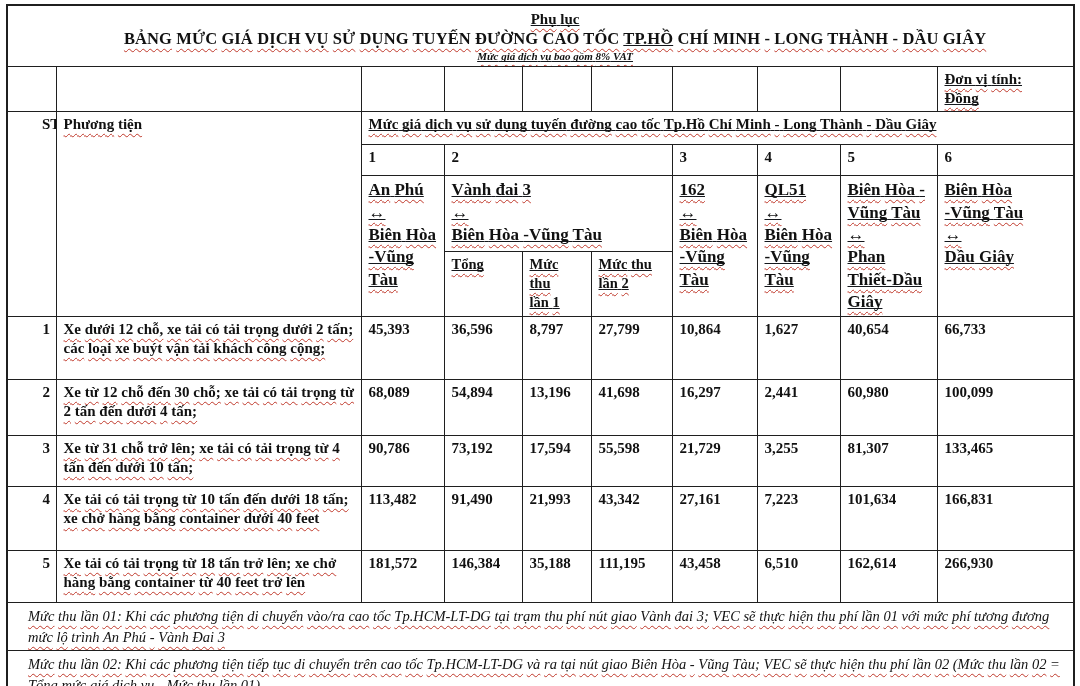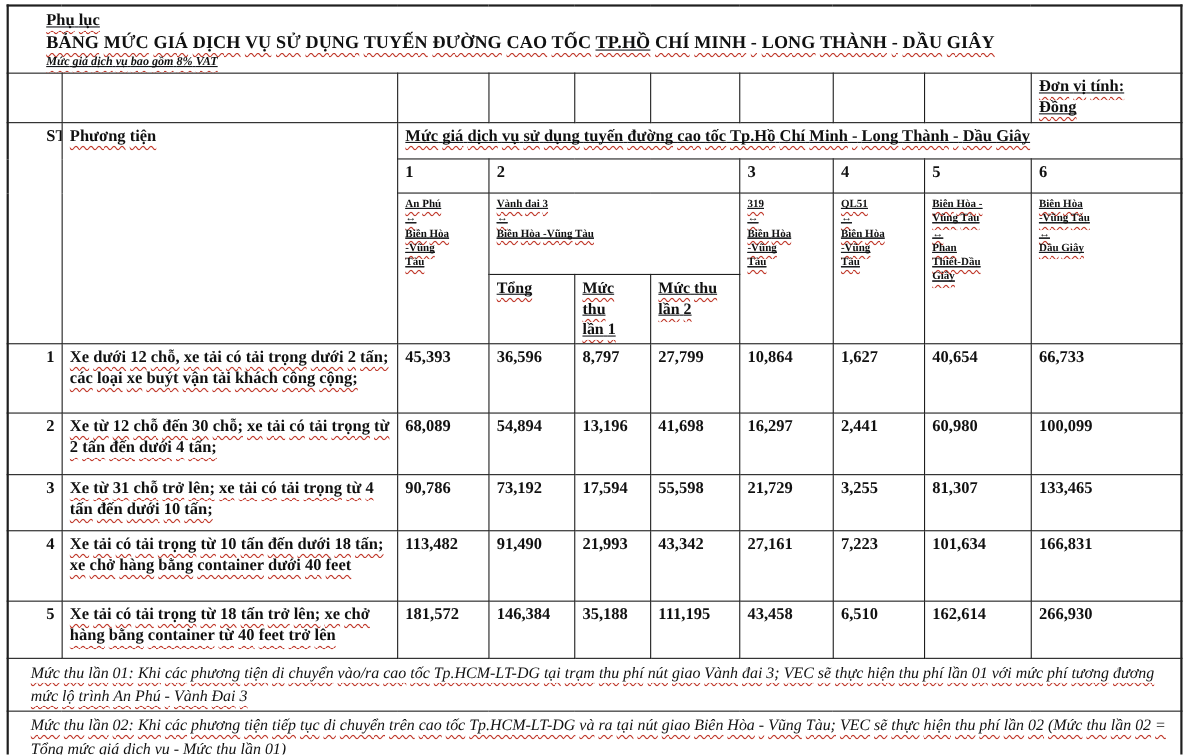--- a/index.html
+++ b/index.html
@@ -1,27 +1,27 @@
 <!DOCTYPE html>
 <html><head>
 <meta charset="utf-8">
 <style>
   html,body{margin:0;padding:0;background:#ffffff;}
   body{width:1080px;height:686px;overflow:hidden;font-family:"Liberation Serif",serif;color:#111;}
   table.toll{border-collapse:collapse;table-layout:fixed;margin:4px 5px 0 6px;width:1067px;border:2px solid #1f1f1f;}
   td{border:1.5px solid #1f1f1f;vertical-align:top;padding:3px 5px 2px 7px;font-weight:bold;font-size:15px;line-height:1.25;overflow:hidden;}
-  .center{padding-left:34px;}
+  .center{text-align:center;padding-left:34px;}
   .pre{white-space:pre-line;}
   .u{text-decoration:underline;text-decoration-color:#14171c;text-decoration-thickness:1.3px;}
   
   .wv{font-style:inherit;text-decoration:underline wavy #c0392b;text-decoration-thickness:1px;text-underline-offset:3.5px;text-decoration-skip-ink:none;}
   .title-l1{font-size:15px;}
   .title-l2{font-size:16.5px;letter-spacing:.1px;}
   .title-l3{font-size:11px;font-style:italic;margin-top:1px;}
-  .routecell{font-size:10px;line-height:1.32;text-decoration:underline;}
+  .routecell{font-size:17px;line-height:1.32;}
   .subhead{font-size:14.5px;line-height:1.3;}
   .vehicle{line-height:1.3;}
   .price{font-size:15px;}
   .footnote{font-weight:normal;font-style:italic;font-size:14.5px;line-height:1.45;padding-left:20px;}
   tr.t-title{height:54px;} tr.t-unit{height:45px;margin-left:31px;} tr.t-h1{height:33px;} tr.t-h2{height:31px;}
   tr.t-h3{height:74px;} tr.t-h4{height:61px;}
   tr.t-r1{height:63px;} tr.t-r2{height:56px;} tr.t-r3{height:51px;} tr.t-r4{height:64px;} tr.t-r5{height:52px;}
   tr.t-f1{height:44px;} tr.t-f2{height:52px;}
 </style>
 </head>
@@ -81,21 +81,21 @@
 
   <tr class="t-h3">
     <td rowspan="2" class="routecell pre"><span class="u"><span class="wavy pre"><i class="wv">An</i> <i class="wv">Phú</i>
 <i class="wv">↔</i>
 <i class="wv">Biên</i> <i class="wv">Hòa</i>
 <i class="wv">-Vũng</i>
 <i class="wv">Tàu</i></span></span></td>
     <td colspan="3" class="routecell pre"><span class="u"><span class="wavy pre"><i class="wv">Vành</i> <i class="wv">đai</i> <i class="wv">3</i>
 <i class="wv">↔</i>
 <i class="wv">Biên</i> <i class="wv">Hòa</i> <i class="wv">-Vũng</i> <i class="wv">Tàu</i></span></span></td>
-    <td rowspan="2" class="routecell pre"><span class="u"><span class="wavy pre"><i class="wv">319</i>
+    <td rowspan="2" class="routecell pre"><span class="u"><span class="wavy pre"><i class="wv">162</i>
 <i class="wv">↔</i>
 <i class="wv">Biên</i> <i class="wv">Hòa</i>
 <i class="wv">-Vũng</i>
 <i class="wv">Tàu</i></span></span></td>
     <td rowspan="2" class="routecell pre"><span class="u"><span class="wavy pre"><i class="wv">QL51</i>
 <i class="wv">↔</i>
 <i class="wv">Biên</i> <i class="wv">Hòa</i>
 <i class="wv">-Vũng</i>
 <i class="wv">Tàu</i></span></span></td>
     <td rowspan="2" class="routecell pre"><span class="u"><span class="wavy pre"><i class="wv">Biên</i> <i class="wv">Hòa</i> <i class="wv">-</i>

